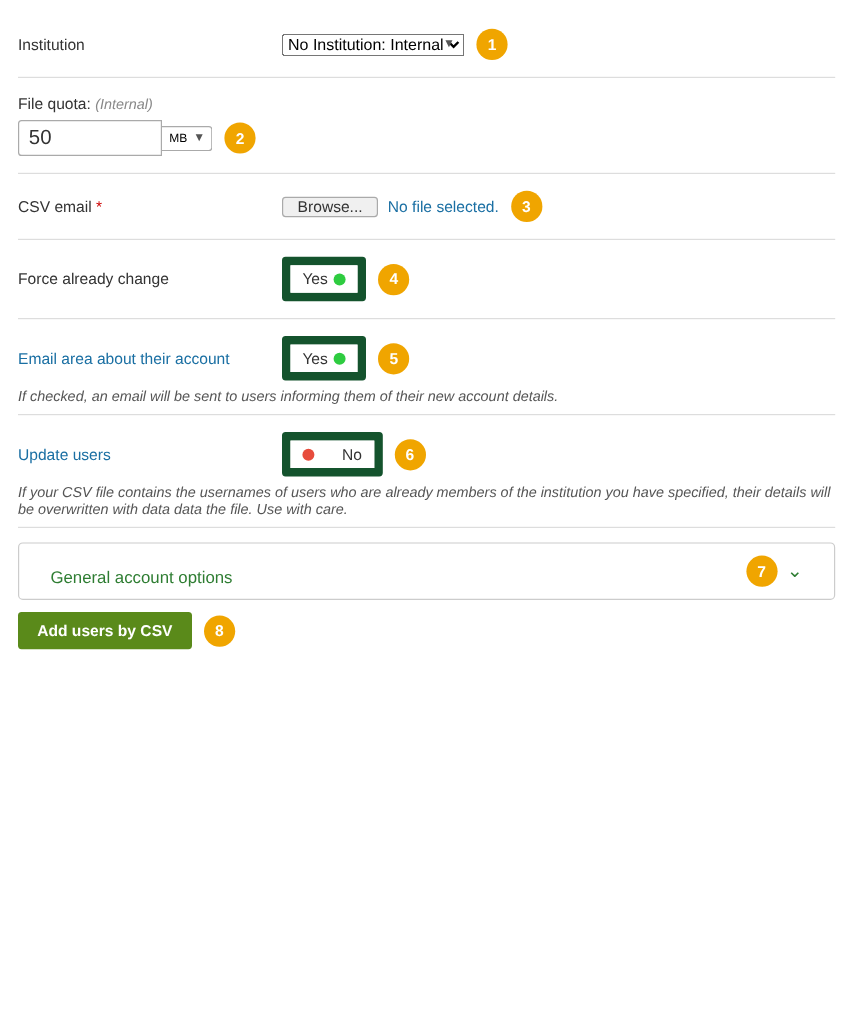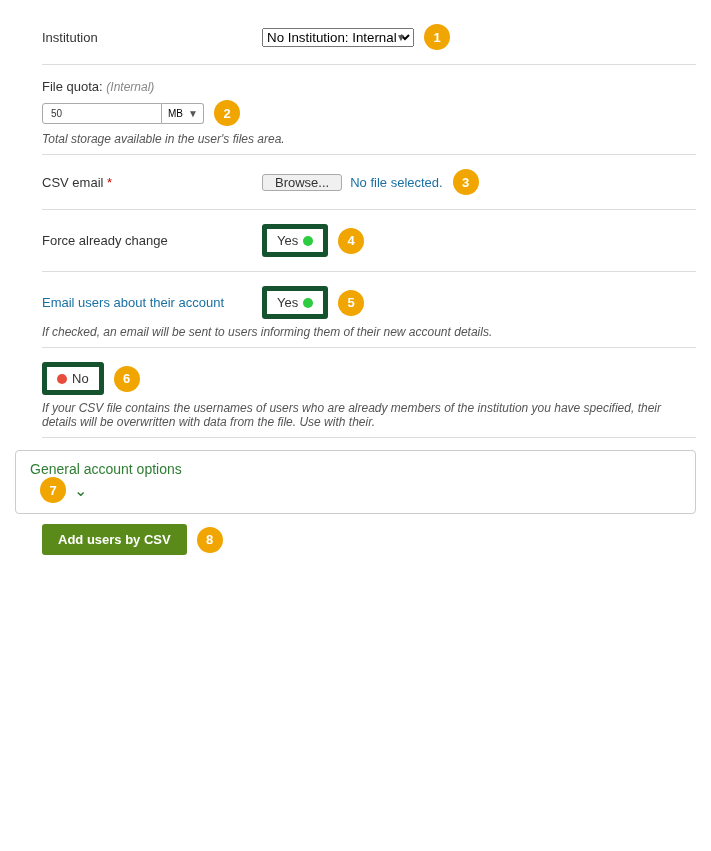--- a/index.html
+++ b/index.html
@@ -47,21 +47,21 @@
       font-weight: bold;
       font-size: 13px;
       border-radius: 50%;
       margin-left: 10px;
       flex-shrink: 0;
     }
     input.quota-input {
       border: 1px solid #aaa;
       border-radius: 3px 0 0 3px;
       padding: 4px 8px;
-      font-size: 10px;
+      font-size: 17px;
       width: 120px;
       color: #333;
     }
     .quota-dropdown {
       appearance: none;
       -webkit-appearance: none;
       border: 1px solid #aaa;
       border-left: none;
       border-radius: 0 3px 3px 0;
       padding: 4px 20px 4px 6px;
@@ -95,21 +95,21 @@
     }
     .no-file {
       color: #1a6fa3;
       margin-left: 8px;
       font-size: 13px;
     }
     
     .toggle-wrapper {
       display: inline-flex;
       align-items: center;
-      border: 5px solid #14532d;
+      border: 7px solid #14532d;
       border-radius: 3px;
       overflow: hidden;
     }
     .toggle-yes, .toggle-no {
       padding: 4px 10px;
       font-size: 13px;
       cursor: pointer;
       display: flex;
       align-items: center;
       gap: 5px;
@@ -120,52 +120,49 @@
       height: 10px;
       border-radius: 50%;
       display: inline-block;
     }
     .dot-green { background: #2ecc40; }
     .dot-red { background: #e74c3c; }
     
     .general-options {
       border: 1px solid #ccc;
       border-radius: 4px;
-      padding: 10px 14px;
-      display: flex;
-      align-items: flex-start;
+      padding: 10px 26px;
+      display: flex;
+      align-items: flex-end;
       justify-content: space-between;
       margin: 12px 0 10px 0;
       cursor: pointer;
-      flex-direction: column;
     }
     .general-options-label {
       color: #2e7d32;
       font-size: 14px;
     }
     .chevron-icon {
       color: #2e7d32;
       font-size: 16px;
     }
     
     .submit-btn {
       background: #5a8a1a;
       color: #fff;
       border: none;
       border-radius: 3px;
       padding: 8px 16px;
       font-size: 13px;
       font-weight: bold;
       cursor: pointer;
-      margin-left: 27px;
     }
     .row-main {
       padding: 14px 0 8px 0;
       border-bottom: 1px solid #ddd;
-      margin-left: 27px;
     }
     .top-line {
       display: flex;
       align-items: center;
       margin-bottom: 6px;
     }
     .label-part {
       min-width: 220px;
     }
   </style>
@@ -199,21 +196,20 @@
   <div class="controls" style="margin-bottom:6px;">
     <input type="text" class="quota-input" value="50" style="">
     <div class="quota-select-outer">
       <select class="quota-dropdown">
         <option>MB</option>
         <option>GB</option>
       </select>
     </div>
     <span class="badge">2</span>
   </div>
-  <div class="row-desc">Total storage available in the user's files area.</div>
 </div>
 
 <div class="row-main">
   <div class="top-line">
     <div class="label-part">
       <span>CSV email</span>
       <span style="color:#c00;"> *</span>
     </div>
     <div class="controls">
       <button class="browse-btn">Browse...</button>
@@ -236,48 +232,51 @@
         </div>
       </div>
       <span class="badge">4</span>
     </div>
   </div>
 </div>
 
 <div class="row-main">
   <div class="top-line">
     <div class="label-part">
-      <span style="color:#1a6fa3;">Email users about their account</span>
+      <span style="color:#1a6fa3;">Email area about their account</span>
     </div>
     <div class="controls">
       <div class="toggle-wrapper">
         <div class="toggle-yes">
           <span>Yes</span>
           <span class="dot dot-green"></span>
         </div>
       </div>
       <span class="badge">5</span>
     </div>
   </div>
   <div class="row-desc">If checked, an email will be sent to users informing them of their new account details.</div>
 </div>
 
 <div class="row-main">
   <div class="top-line">
+    <div class="label-part">
+      <span style="color:#1a6fa3;">Update users</span>
+    </div>
     <div class="controls">
       <div class="toggle-wrapper">
-        <div class="toggle-no" style="padding:4px 10px;font-size:13px;cursor:pointer;display:flex;align-items:center;gap:5px;background:#fff;">
+        <div class="toggle-no" style="padding:4px 10px;font-size:13px;cursor:pointer;display:flex;align-items:center;gap:23px;background:#fff;">
           <span class="dot dot-red"></span>
           <span>No</span>
         </div>
       </div>
       <span class="badge">6</span>
     </div>
   </div>
-  <div class="row-desc">If your CSV file contains the usernames of users who are already members of the institution you have specified, their details will be overwritten with data from the file. Use with their.</div>
+  <div class="row-desc">If your CSV file contains the usernames of users who are already members of the institution you have specified, their details will be overwritten with data data the file. Use with care.</div>
 </div>
 
 <div class="general-options">
   <span class="general-options-label">General account options</span>
   <div style="display:flex;align-items:center;gap:8px;">
     <span class="badge">7</span>
     <span class="chevron-icon">⌄</span>
   </div>
 </div>
 

